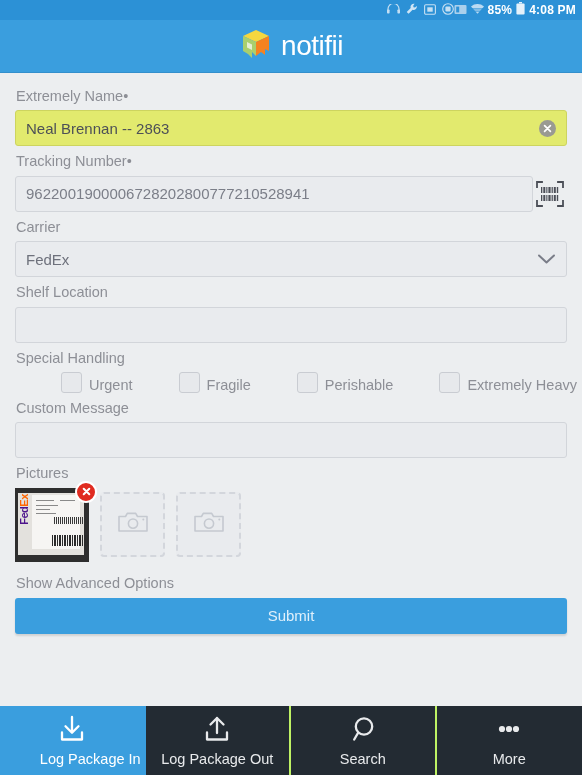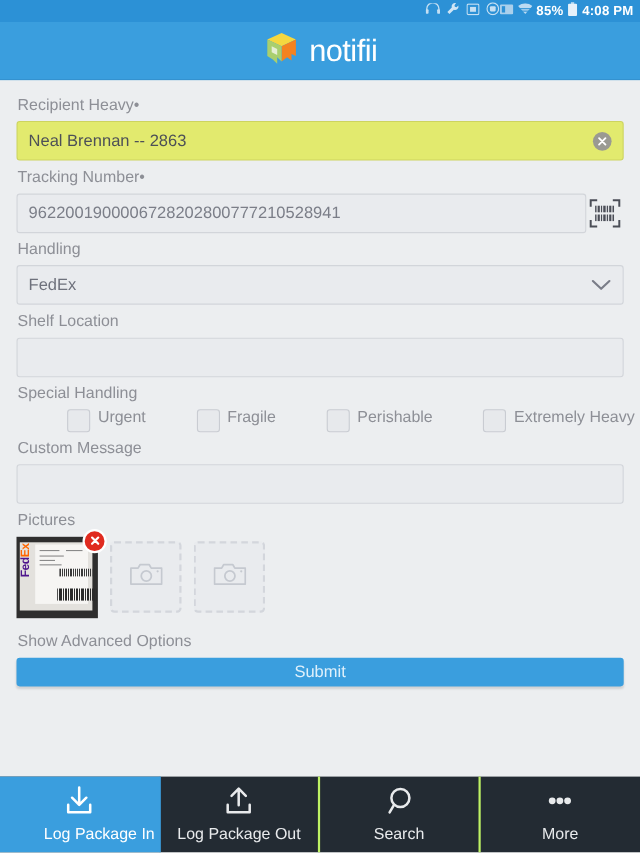--- a/index.html
+++ b/index.html
@@ -150,21 +150,21 @@
   }
 
   
   .check-row {
     display: flex;
     align-items: center;
     margin-top: 3px;
   }
   .check-item {
     display: flex;
-    align-items: flex-start;
+    align-items: flex-end;
     gap: 7px;
     padding-left: 46px;
   }
   .cb {
     width: 21px;
     height: 21px;
     border: 1px solid #c9ccd2;
     border-radius: 3px;
     background: #e7e9ec;
     box-sizing: border-box;
@@ -285,21 +285,21 @@
   .adv-link {
     color: #8d8f96;
     font-size: 14.5px;
     margin: 13px 0 7px 1px;
   }
   .submit-btn {
     background: #3a9ede;
     color: #dff0fb;
     border: none;
     border-radius: 3px;
-    height: 26px;
+    height: 36px;
     width: 100%;
     font-size: 15px;
     font-family: "Liberation Sans", sans-serif;
     display: flex;
     align-items: center;
     justify-content: center;
     box-shadow: 0 2px 2px rgba(0,0,0,.12);
     cursor: pointer;
   }
 
@@ -401,21 +401,21 @@
           <polygon points="8,15 13,17.5 13,23 8,20.5" fill="#f0f4e6" opacity=".85"></polygon>
         </svg>
       </span>
       <span class="logo-word">notifii</span>
     </div>
   </div>
 
   <div class="content">
 
     <div class="field-label">
-      <span>Recipient Heavy</span><span class="req">•</span>
+      <span>Extremely Name</span><span class="req">•</span>
     </div>
     <div class="input-box input-filled">
       <span>Neal Brennan -- 2863</span>
       <span class="clear-icon">
         <svg width="11" height="11" viewBox="0 0 11 11">
             <path d="M2.6 2.6 8.4 8.4M8.4 2.6 2.6 8.4" stroke="#ffffff" stroke-width="1.7" stroke-linecap="round"></path>
           </svg>
       </span>
     </div>
 
@@ -442,21 +442,21 @@
             <rect x="11.3" y="16" width="1.1" height="6"></rect>
               <rect x="13.4" y="16" width="2.2" height="6"></rect>
             <rect x="16.6" y="16" width="1.2" height="6"></rect>
               <rect x="18.8" y="16" width="2" height="6"></rect>
             <rect x="21.8" y="16" width="1.4" height="6"></rect>
           </g>
         </svg>
       </div>
     </div>
 
-    <div class="field-label">Handling</div>
+    <div class="field-label">Carrier</div>
     <div class="input-box select-box">
       <span>FedEx</span>
       <span class="chev">
         <svg width="19" height="12" viewBox="0 0 19 12">
             <path d="M2 2.5 9.5 9.5 17 2.5" stroke="#7a7d88" stroke-width="2" fill="none" stroke-linecap="round" stroke-linejoin="round"></path>
           </svg>
       </span>
     </div>
 
     <div class="field-label">Shelf Location</div>

